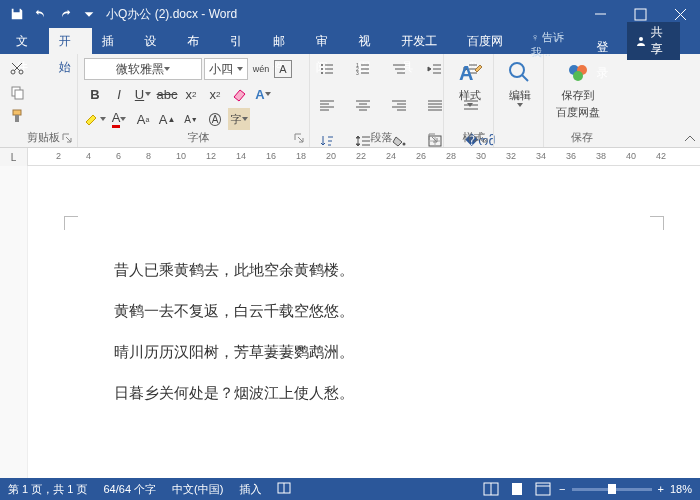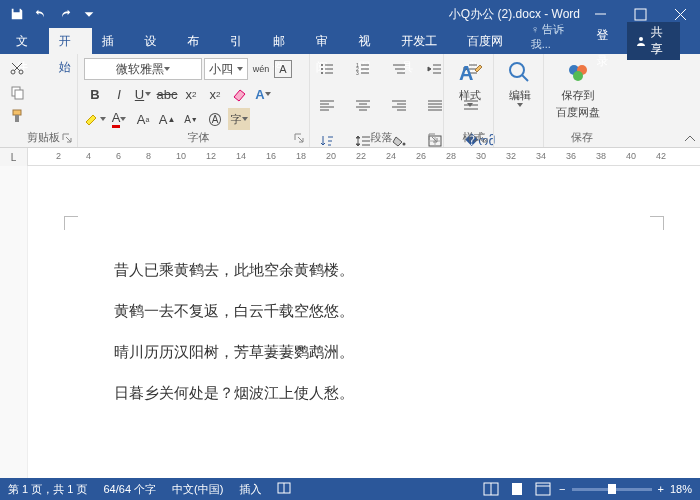--- a/index.html
+++ b/index.html
@@ -1,28 +1,28 @@
 <!DOCTYPE html>
 <html><head>
 <meta charset="utf-8">
 <style>
 *{margin:0;padding:0;box-sizing:border-box;font-family:"Microsoft YaHei","Segoe UI",sans-serif;}
 body{width:700px;height:500px;overflow:hidden;background:#fff;font-size:12px;color:#444;}
 .titlebar{height:28px;background:#2b579a;display:flex;align-items:center;color:#fff;}
 .qat{display:flex;align-items:center;gap:2px;padding:0 6px;}
 .qat-btn{width:22px;height:22px;display:flex;align-items:center;justify-content:center;cursor:pointer;}
 .qat-btn svg{fill:#fff;width:14px;height:14px;}
-.title-text{flex:1;text-align:right;font-size:12px;opacity:.95;}
+.title-text{flex:1;text-align:left;font-size:12px;opacity:.95;}
 .win-controls{display:flex;}
 .win-btn{width:40px;height:28px;display:flex;align-items:center;justify-content:center;cursor:pointer;}
 .win-btn svg{stroke:#fff;fill:none;stroke-width:1;width:11px;height:11px;}
 .menubar{height:26px;background:#2b579a;display:flex;align-items:center;padding-left:6px;}
 .menu-item{padding:0 10px;height:26px;line-height:26px;color:#fff;font-size:12px;cursor:pointer;}
 .menu-item.active{background:#f3f3f3;color:#2b579a;}
-.menu-right{margin-left:auto;display:flex;align-items:flex-start;padding-right:20px;}
+.menu-right{margin-left:auto;display:flex;align-items:flex-end;padding-right:20px;}
 .tell{color:#cde;font-size:11px;padding:0 8px;}
 .share-btn{background:#1e3e6e;color:#fff;padding:2px 8px;font-size:12px;display:flex;align-items:center;gap:4px;}
 .ribbon{height:94px;background:#f3f3f3;border-bottom:1px solid #d4d4d4;display:flex;}
 .rgroup{border-right:1px solid #e1e1e1;padding:4px 6px 0 6px;display:flex;flex-direction:column;position:relative;}
 .rgroup-label{position:absolute;bottom:2px;left:10px;right:0;text-align:center;font-size:11px;color:#666;}
 .rgroup-launcher{position:absolute;bottom:3px;right:3px;width:12px;height:12px;cursor:pointer;}
 .clipboard-area{display:flex;gap:4px;}
 .paste-big{display:flex;flex-direction:column;align-items:center;width:40px;cursor:pointer;}
 .paste-big .icn{width:28px;height:32px;}
 .paste-label{font-size:11px;margin-top:2px;}

